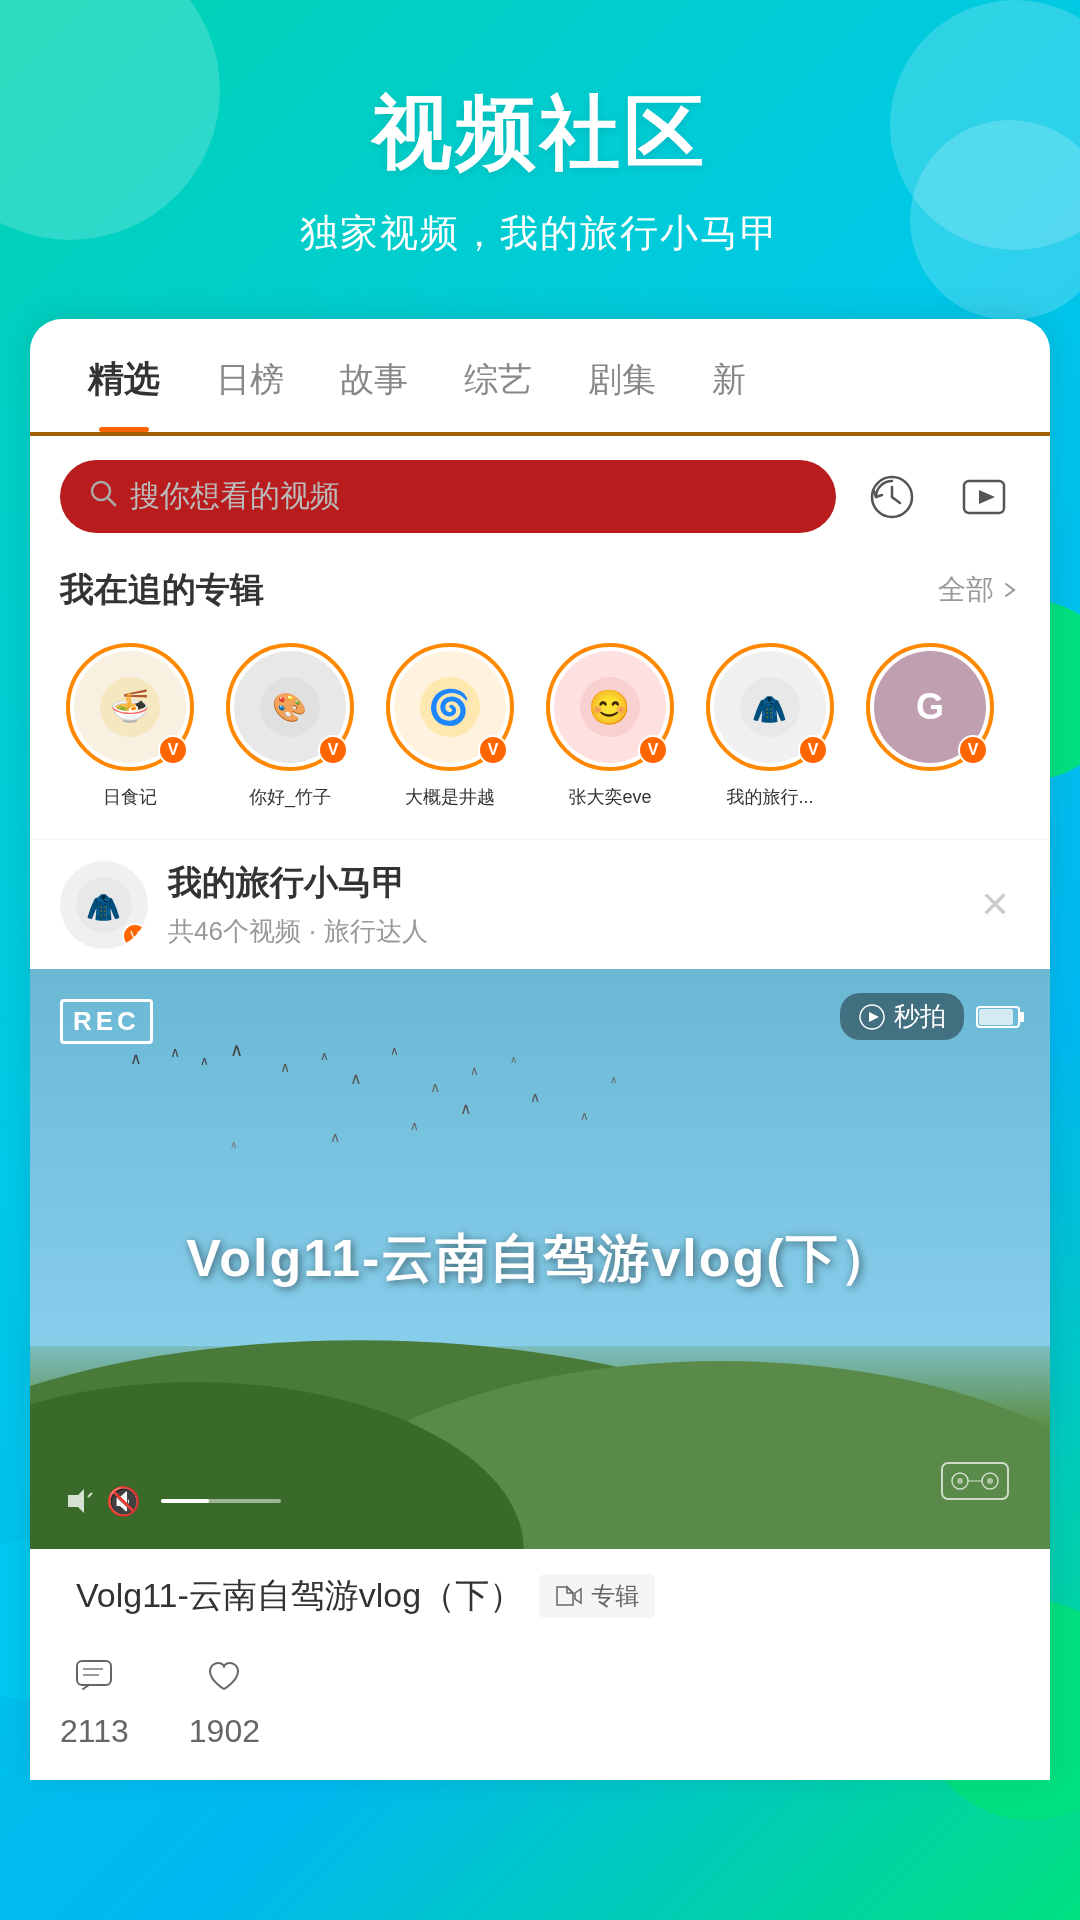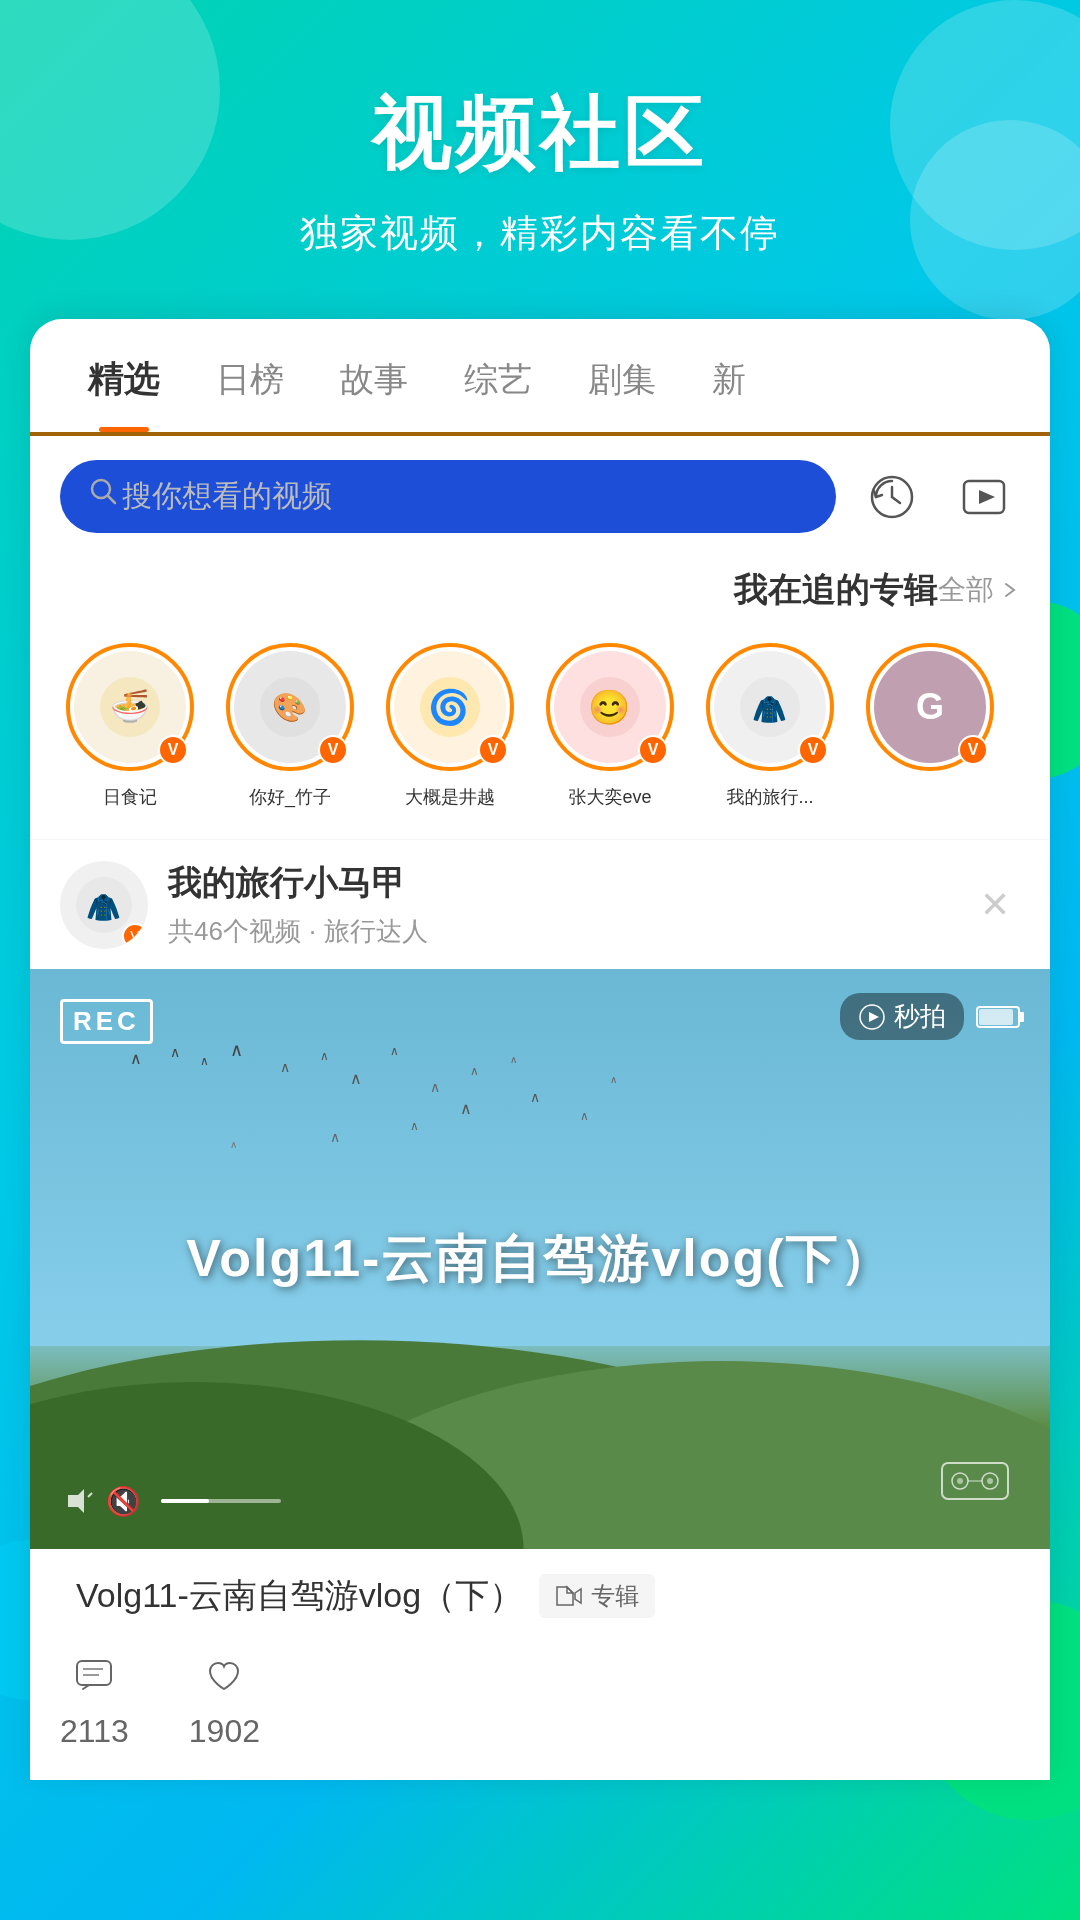--- a/index.html
+++ b/index.html
@@ -101,25 +101,26 @@
 
     
     .search-bar-area {
       padding: 24px 30px;
       display: flex;
       align-items: center;
       gap: 20px;
     }
     .search-input-wrap {
       flex: 1;
-      background: #1d4ed8;
+      background: #b91c1c;
       border-radius: 40px;
       display: flex;
+      align-items: center;
       padding: 16px 28px;
-      gap: 4px;
+      gap: 12px;
     }
     .search-icon {
       color: #aaa;
       font-size: 30px;
     }
     .search-placeholder {
       font-size: 30px;
       color: #bbb;
     }
     .search-action-icon {
@@ -132,21 +133,21 @@
     }
     .search-action-icon svg {
       width: 48px;
       height: 48px;
     }
 
     
     .section-header {
       display: flex;
       align-items: center;
-      justify-content: flex-end;
+      justify-content: space-between;
       padding: 10px 30px 20px;
     }
     .section-title {
       font-size: 34px;
       font-weight: 600;
       color: #333;
     }
     .section-more {
       display: flex;
       align-items: center;
@@ -466,21 +467,21 @@
 
 <div class="bg-bubble bg-bubble-1"></div>
 <div class="bg-bubble bg-bubble-2"></div>
 <div class="bg-bubble bg-bubble-3"></div>
 <div class="corner-green-1"></div>
 <div class="corner-green-2"></div>
 <div class="corner-green-3"></div>
 
 <div class="header-area">
   <div class="header-title">视频社区</div>
-  <div class="header-subtitle">独家视频，精彩内容看不停</div>
+  <div class="header-subtitle">独家视频，我的旅行小马甲</div>
 </div>
 
 <div class="main-card">
 
   <div class="tabs-row">
     <div class="tab-item active">
       <span>精选</span>
     </div>
     <div class="tab-item">
       <span>日榜</span>

